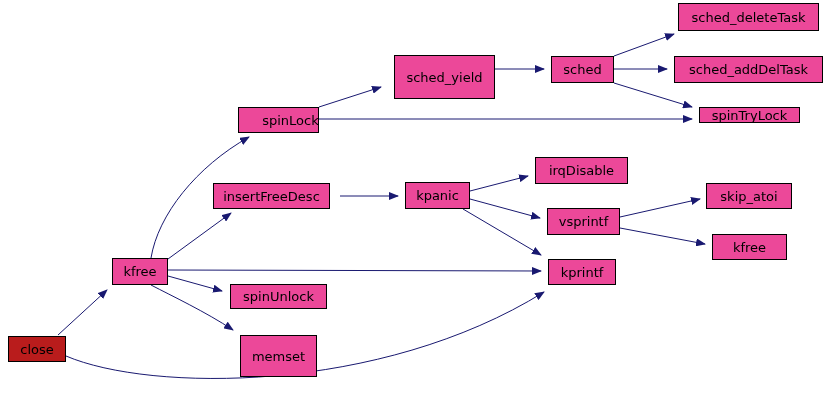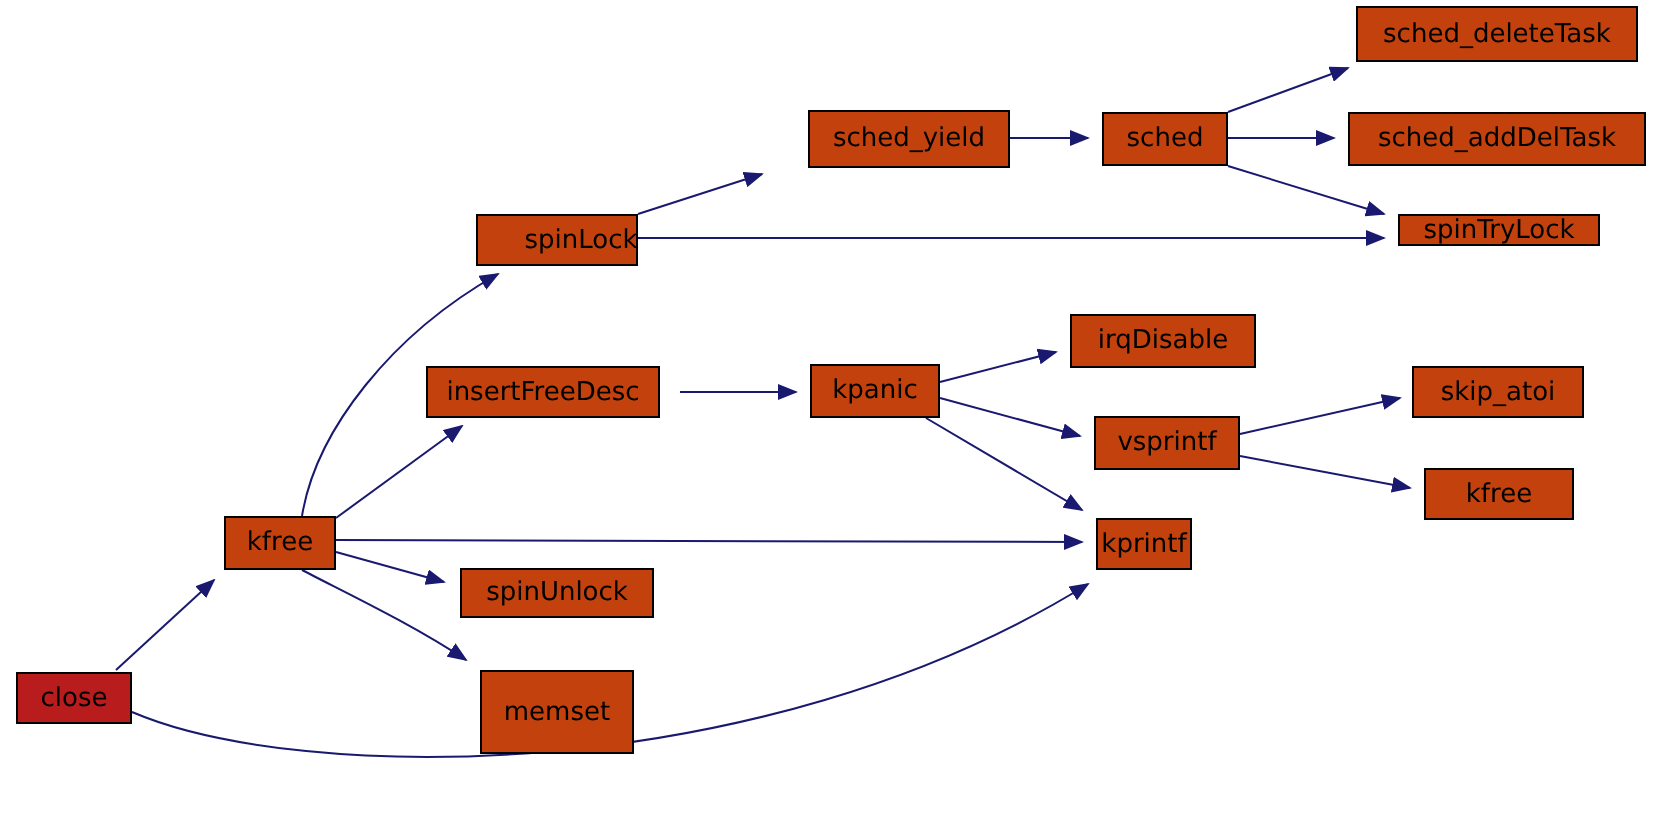--- a/index.html
+++ b/index.html
@@ -23,21 +23,21 @@
     height: 417px;
   }
   .edge {
     fill: none;
     stroke-width: 1;
   }
   .node {
     position: absolute;
     box-sizing: border-box;
     border: 1px solid #000000;
-    background: #c2410c;
+    background: #ec4899;
     color: #000000;
     font-size: 13px;
     line-height: 1;
     display: flex;
     align-items: center;
     justify-content: center;
     white-space: nowrap;
     cursor: pointer;
   }
   .node.root {
@@ -74,28 +74,28 @@
         <path d="M 470 199 L 540 218" class="edge" stroke="#191970" marker-end="url(#arrowhead)"></path>
         <path d="M 463 209 L 541 255" class="edge" stroke="#191970" marker-end="url(#arrowhead)"></path>
         <path d="M 620 217 L 700 199" class="edge" stroke="#191970" marker-end="url(#arrowhead)"></path>
         <path d="M 620 228 L 705 244" class="edge" stroke="#191970" marker-end="url(#arrowhead)"></path>
       </g>
   </svg>
   <div id="node-layer">
       <div class="node root" style="left: 8px; top: 336px; width: 58px; height: 26px;">close</div>
       <div class="node" style="left: 112px; top: 258px; width: 56px; height: 27px;">kfree</div>
       <div class="node" style="left: 238px; top: 107px; width: 81px; height: 26px; padding-left: 24px;">spinLock</div>
-      <div class="node" style="left: 404px; top: 55px; width: 101px; height: 29px; text-align: center;">sched_yield</div>
+      <div class="node" style="left: 394px; top: 55px; width: 101px; height: 44px; text-align: center;">sched_yield</div>
       <div class="node" style="left: 551px; top: 56px; width: 63px; height: 27px;">sched</div>
       <div class="node" style="left: 678px; top: 3px; width: 141px; height: 28px;">sched_deleteTask</div>
       <div class="node" style="left: 674px; top: 56px; width: 149px; height: 27px;">sched_addDelTask</div>
       <div class="node" style="left: 699px; top: 107px; width: 101px; height: 16px;">spinTryLock</div>
       <div class="node" style="left: 213px; top: 183px; width: 117px; height: 26px;">insertFreeDesc</div>
       <div class="node" style="left: 405px; top: 182px; width: 65px; height: 27px;">kpanic</div>
       <div class="node" style="left: 535px; top: 157px; width: 93px; height: 27px;">irqDisable</div>
       <div class="node" style="left: 547px; top: 208px; width: 73px; height: 27px;">vsprintf</div>
       <div class="node" style="left: 706px; top: 183px; width: 86px; height: 26px;">skip_atoi</div>
       <div class="node" style="left: 712px; top: 234px; width: 75px; height: 26px;">kfree</div>
-      <div class="node" style="left: 548px; top: 259px; width: 48px; height: 26px;">kprintf</div>
+      <div class="node" style="left: 548px; top: 259px; width: 68px; height: 26px;">kprintf</div>
       <div class="node" style="left: 230px; top: 284px; width: 97px; height: 25px;">spinUnlock</div>
       <div class="node" style="left: 240px; top: 335px; width: 77px; height: 42px;">memset</div>
     </div>
 </div>
 
 </body></html>

